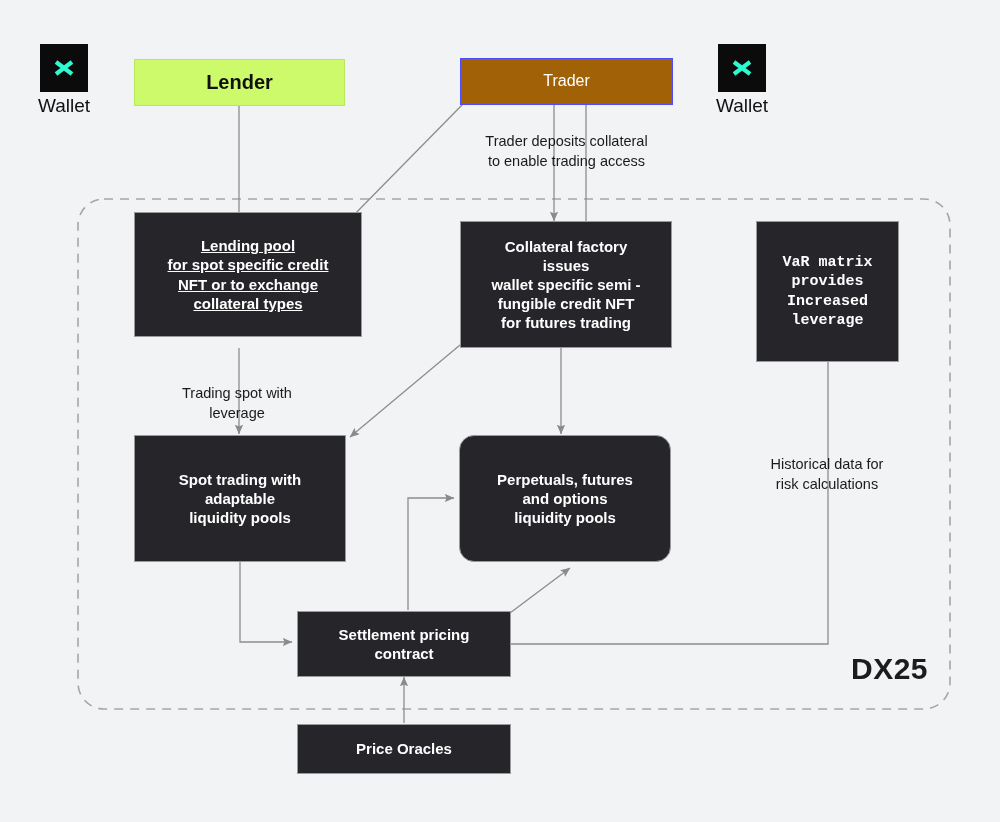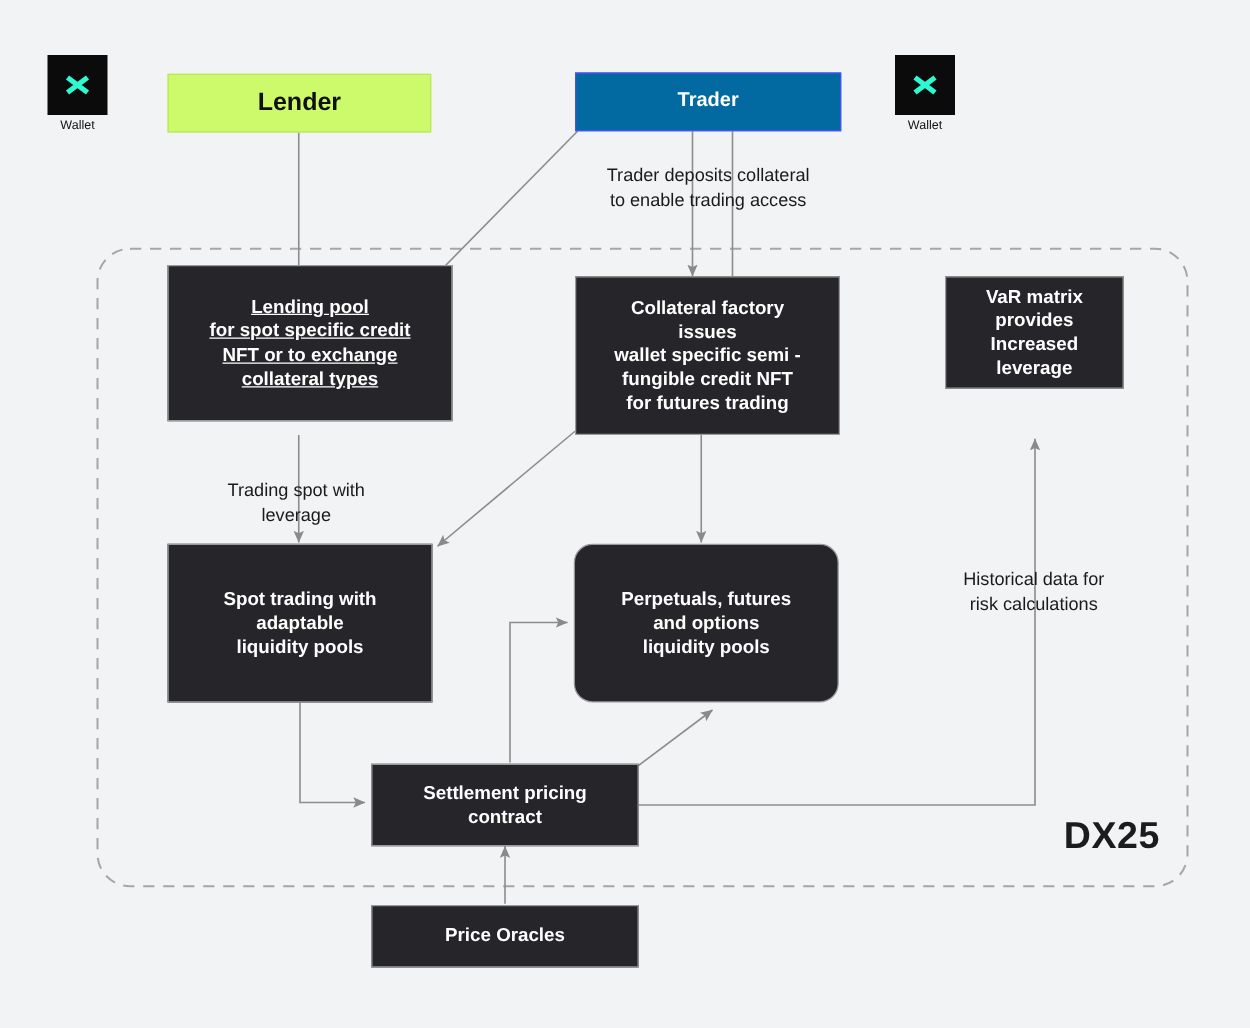--- a/index.html
+++ b/index.html
@@ -43,23 +43,23 @@
     border: 1px solid #9a9a9a;
   }
   .node-lender {
     background: #ccfa6a;
     color: #101010;
     font-weight: bold;
     font-size: 20px;
     border: 1px solid #b9e85c;
   }
   .node-trader {
-    background: #0369a1;
+    background: #a16207;
     color: #ffffff;
-    font-weight: bold;
+    font-weight: normal;
     font-size: 16px;
     border: 1px solid #4d4dff;
   }
   .edge-label {
     position: absolute;
     color: #1a1a1a;
     font-size: 14.5px;
     text-align: center;
     line-height: 1.35;
     white-space: pre-line;
@@ -73,21 +73,21 @@
   .wallet-chip {
     width: 48px;
     height: 48px;
     background: #0b0b0b;
     display: flex;
     align-items: center;
     justify-content: center;
   }
   .wallet-label {
     margin-top: 3px;
-    font-size: 10px;
+    font-size: 19px;
     color: #111;
   }
   .brand {
     position: absolute;
     font-size: 30px;
     font-weight: bold;
     color: #1c1c1c;
     letter-spacing: 0.5px;
   }
 </style>
@@ -167,21 +167,21 @@
   </div>
 
   <div class="node node-dark" style="left:460px; top:221px; width:212px; height:127px;">
     <span style="white-space:pre-line;">Collateral factory
 issues
 wallet specific semi  -
 fungible credit NFT
 for futures trading</span>
   </div>
 
-  <div class="node node-dark" style="left:756px; top:221px; width:143px; height:90px;">
+  <div class="node node-dark" style="left:756px; top:221px; width:143px; height:141px;font-family:Liberation Mono, monospace;">
     <span style="white-space:pre-line;">VaR matrix
 provides
 Increased
 leverage</span>
   </div>
 
   <div class="node node-dark" style="left:134px; top:435px; width:212px; height:127px;">
     <span style="white-space:pre-line;">Spot trading with
 adaptable
 liquidity pools</span>

